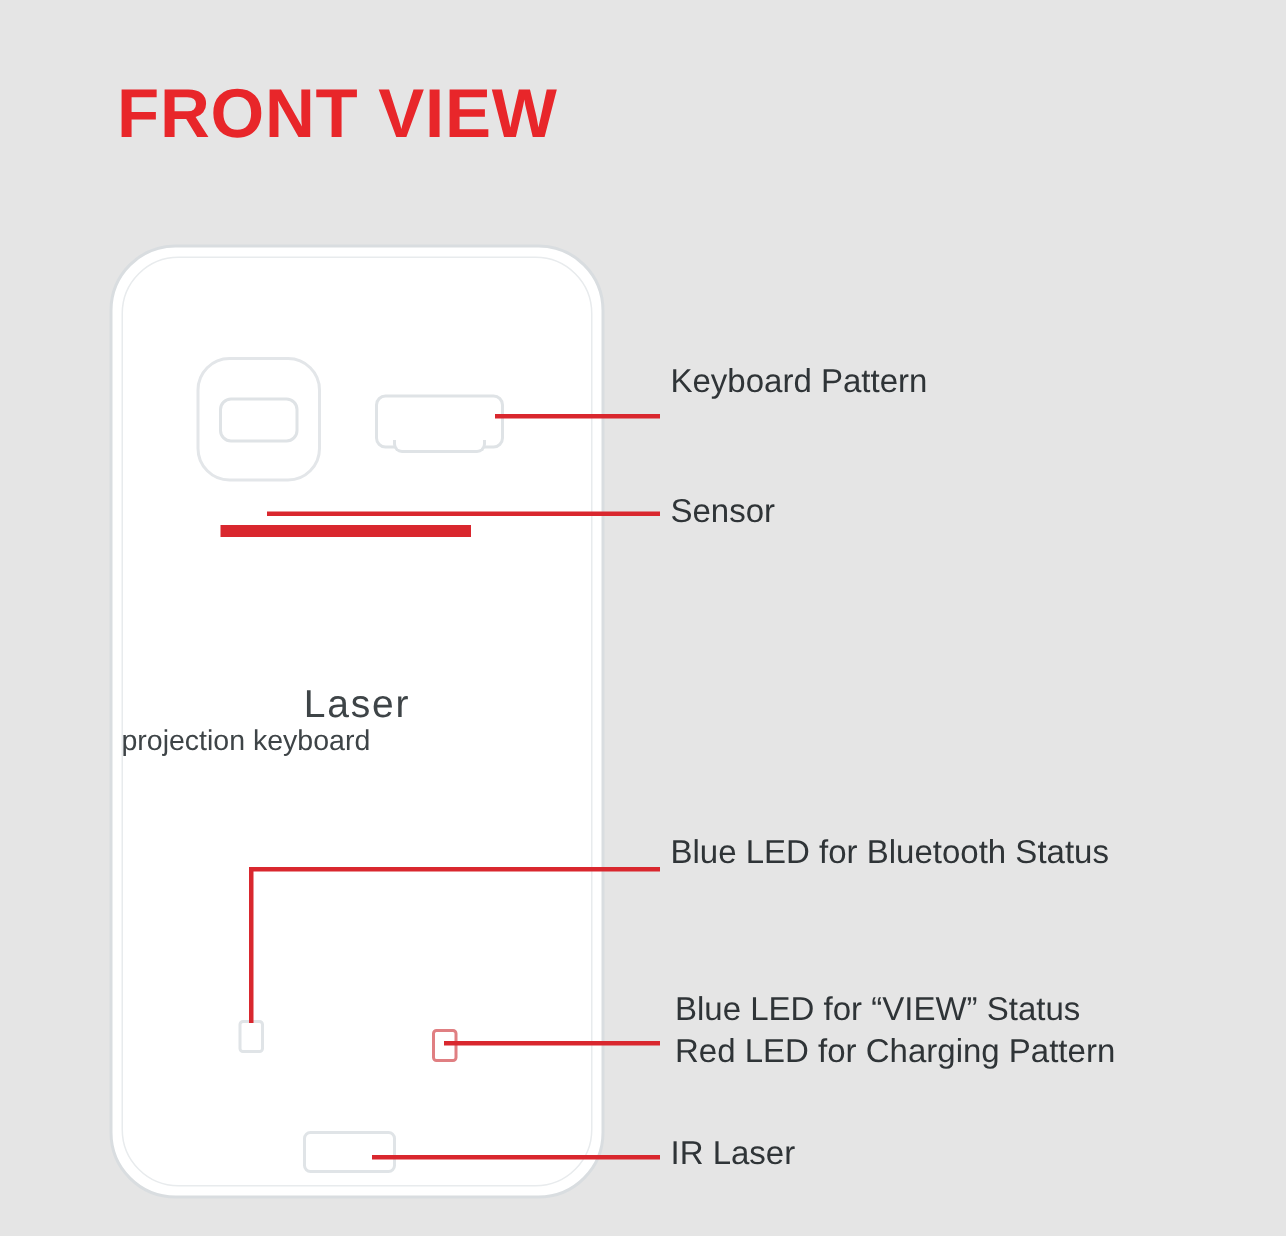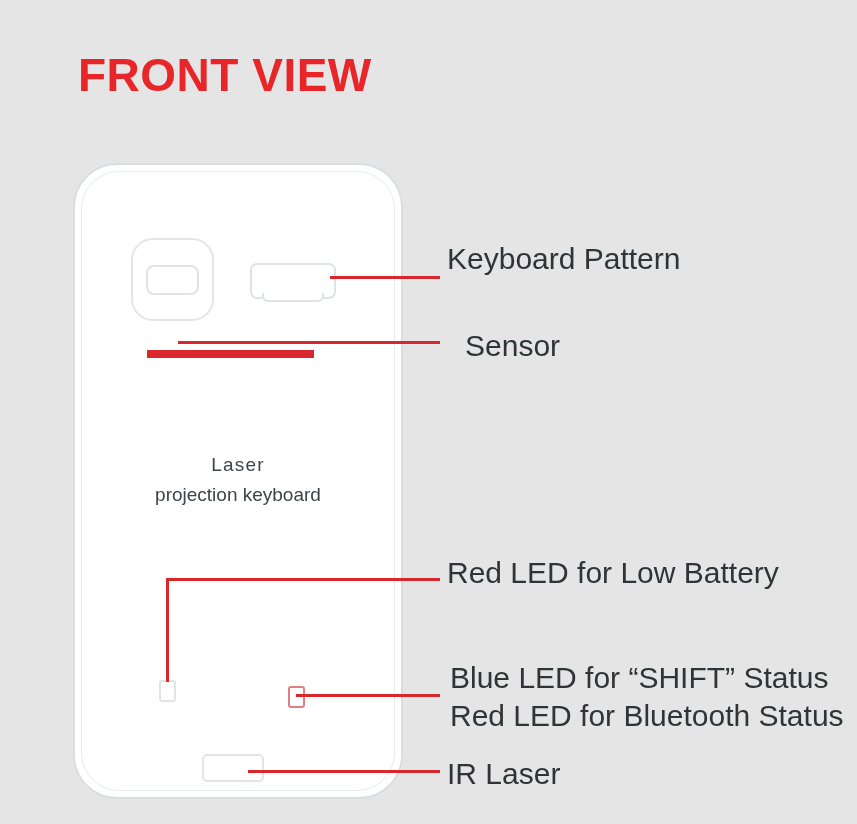--- a/index.html
+++ b/index.html
@@ -108,30 +108,29 @@
     height: 8px;
     background: #d9272e;
   }
   
   #brand-main {
     position: absolute;
     left: 81px;
     top: 454px;
     width: 314px;
     text-align: center;
-    font-size: 19px;
+    font-size: 26px;
     color: #3e4447;
     letter-spacing: 1.2px;
   }
   #brand-sub {
     position: absolute;
     left: 81px;
     top: 484px;
     width: 314px;
-    text-align: center;
     font-size: 19px;
     color: #3e4447;
   }
   
   .led {
     position: absolute;
     width: 17px;
     height: 22px;
     border: 2px solid #e0e4e7;
     border-radius: 3px;
@@ -164,26 +163,26 @@
   #lead-sensor    { left: 178px; top: 341px; width: 262px; }
   #lead-bt-v      { left: 166px; top: 578px; height: 104px; }
   #lead-bt-h      { left: 166px; top: 578px; width: 274px; }
   #lead-shift     { left: 296px; top: 694px; width: 144px; }
   #lead-ir        { left: 248px; top: 770px; width: 192px; }
 
   
   .callout {
     position: absolute;
     color: #2f3437;
-    font-size: 30px;
+    font-size: 22px;
     line-height: 1.28;
     white-space: nowrap;
   }
   #label-projector { left: 447px; top: 240px; }
-  #label-sensor    { left: 465px; top: 327px; }
+  #label-sensor    { left: 447px; top: 327px; }
   #label-bt        { left: 447px; top: 554px; }
   #label-shift     { left: 450px; top: 659px; }
   #label-ir        { left: 447px; top: 755px; }
   .callout .ln { display: block; }
   .ln.indent { padding-left: 30px; }
 </style>
 </head>
 <body>
 
 <div id="page">
@@ -218,25 +217,25 @@
 
   <div class="callout" id="label-projector">
     <span class="ln">Keyboard Pattern</span>
   </div>
 
   <div class="callout" id="label-sensor">
     <span class="ln">Sensor</span>
   </div>
 
   <div class="callout" id="label-bt">
-    <span class="ln">Red LED for Low Battery</span>
+    <span class="ln">Blue LED for Bluetooth Status</span>
   </div>
 
   <div class="callout" id="label-shift">
-    <span class="ln">Blue LED for “SHIFT” Status</span>
-    <span class="ln">Red LED for Bluetooth Status</span>
+    <span class="ln">Blue LED for “VIEW” Status</span>
+    <span class="ln">Red LED for Charging Pattern</span>
   </div>
 
   <div class="callout" id="label-ir">
     <span class="ln">IR Laser</span>
   </div>
 
 </div>
 
 </body></html>

